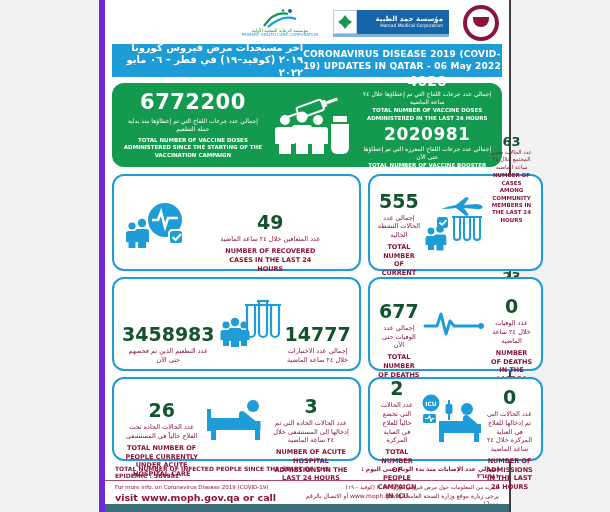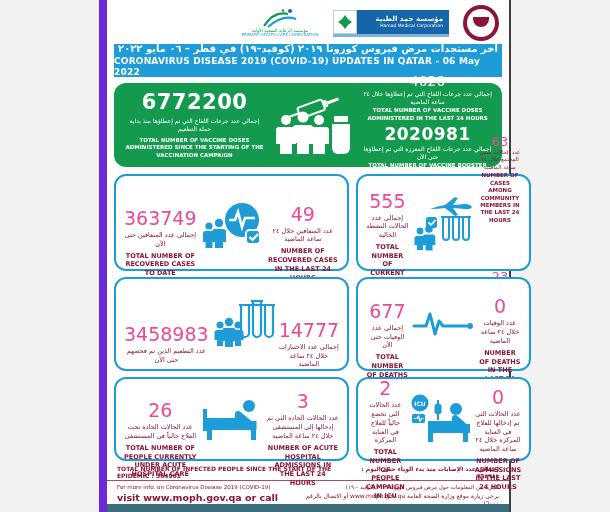--- a/index.html
+++ b/index.html
@@ -1,58 +1,58 @@
 <!DOCTYPE html>
 <html><head>
 <meta charset="utf-8">
 <style>
   html,body{margin:0;padding:0;}
   body{width:610px;height:512px;background:#f2f2f2;overflow:hidden;
        font-family:"DejaVu Sans","Liberation Sans",sans-serif;position:relative;}
   .page{position:absolute;left:99px;top:0;width:412px;height:512px;background:#fff;
-        border-left:8px solid #6d28d9;border-right:2px solid #3f3f3f;box-sizing:border-box;}
+        border-left:6px solid #6d28d9;border-right:2px solid #3f3f3f;box-sizing:border-box;}
   
   .logos{display:flex;align-items:center;justify-content:flex-end;gap:14px;height:38px;padding:4px 10px 0 0;}
   .phcc{display:flex;flex-direction:column;align-items:center;width:78px;}
   .phcc-text{font-size:4px;color:#1e9cd7;text-align:center;line-height:1.2;}
   .phcc-text .ar{color:#149a4e;font-size:4.5px;}
   .hmc{display:flex;align-items:stretch;height:24px;}
   .hmc-mark{width:22px;background:#fff;border:1px solid #b8cfe0;display:flex;align-items:center;justify-content:center;}
   .hmc-band{background:#1565a8;color:#fff;display:flex;flex-direction:column;justify-content:center;
             padding:1px 6px;min-width:80px;}
   .hmc-band .ar{font-size:7px;font-weight:bold;text-align:right;direction:rtl;}
   .hmc-band .en{font-size:4.5px;text-align:right;}
   .hmc-strip{height:3px;background:#7fb4d8;}
   .emblem{width:36px;height:36px;border-radius:50%;background:#8a1538;position:relative;flex:none;}
   .emblem::before{content:"";position:absolute;inset:4px;border-radius:50%;background:#fff;}
   .emblem::after{content:"";position:absolute;left:10px;top:12px;width:16px;height:10px;
                  background:#8a1538;border-radius:0 0 8px 8px;}
   
   .titlebar{margin:2px 7px 0;height:33px;background:#1e9cd7;color:#fff;display:flex;
-            flex-direction:column;align-items:center;justify-content:center;line-height:1.25;}
+            flex-direction:row;align-items:center;justify-content:center;line-height:1.25;}
   .titlebar .ar{font-size:10px;font-weight:bold;direction:rtl;}
   .titlebar .en{font-size:9px;font-weight:bold;letter-spacing:.2px;}
   
   .vax{margin:6px 7px 0;height:84px;background:#149a4e;border-radius:12px;color:#fff;
        display:flex;align-items:center;padding:4px 10px;box-sizing:border-box;}
   .vax-col{flex:1.15;display:flex;flex-direction:column;align-items:center;text-align:center;gap:3px;}
   .vax-col .big{font-size:21px;font-weight:bold;letter-spacing:.5px;}
   .vax-ar{font-size:6px;direction:rtl;line-height:1.35;max-width:150px;}
   .vax-en{font-size:5.5px;font-weight:bold;line-height:1.4;max-width:160px;}
   .vax-icon{flex:.8;display:flex;justify-content:center;}
   .vax-col.right{flex:1.05;gap:1px;}
-  .vax-col.right .n1{font-size:14px;font-weight:normal;}
+  .vax-col.right .n1{font-size:14px;font-weight:bold;}
   .vax-col.right .n2{font-size:17px;font-weight:bold;letter-spacing:.5px;}
   
   .cards{margin:7px 7px 0;display:grid;grid-template-columns:1fr 1fr;
          grid-template-rows:97px 94px 84px;gap:6px 7px;}
   .card{border:2px solid #1e9cd7;border-radius:12px;background:#fff;display:flex;
         align-items:center;padding:4px 8px;box-sizing:border-box;gap:2px;}
   .stat{flex:1;display:flex;flex-direction:column;align-items:center;text-align:center;gap:3px;}
-  .num{color:#ec4899;font-weight:normal;font-size:19px;line-height:1;margin-top:42px;}
+  .num{color:#14532d;font-weight:bold;font-size:19px;line-height:1;margin-top:42px;}
   .lab-ar{color:#8a1538;font-size:6.5px;direction:rtl;line-height:1.35;max-width:105px;}
   .lab-en{color:#8a1538;font-size:6.5px;font-weight:bold;line-height:1.35;max-width:110px;}
   .icon{flex:none;width:66px;display:flex;justify-content:center;align-items:center;}
   .icon svg{fill:#1e9cd7;}
   .stack{flex:1;display:flex;flex-direction:column;gap:4px;}
   .stack .stat{gap:1px;}
   .stack .num{font-size:13px;}
   .stack .lab-ar,.stack .lab-en{font-size:5.5px;max-width:105px;}
   
   .foot-row{margin-top:5px;display:flex;justify-content:space-between;align-items:center;
@@ -137,25 +137,20 @@
       <div class="vax-en">TOTAL NUMBER OF VACCINE DOSES ADMINISTERED IN THE LAST 24 HOURS</div>
       <div class="n2">2020981</div>
       <div class="vax-ar">إجمالي عدد جرعات اللقاح المعززة التي تم إعطاؤها حتى الآن</div>
       <div class="vax-en">TOTAL NUMBER OF VACCINE BOOSTER DOSES ADMINISTERED TO DATE</div>
     </div>
   </div>
 
   <div class="cards">
 
     <div class="card">
-      <div class="stat">
-        <div class="num">363749</div>
-        <div class="lab-ar">إجمالي عدد المتعافين حتى الآن</div>
-        <div class="lab-en">TOTAL NUMBER OF RECOVERED CASES TO DATE</div>
-      </div>
       <div class="icon">
         <svg width="62" height="52" viewBox="0 0 62 52">
           <circle cx="8" cy="29" r="3.6"></circle>
             <path d="M4.5 34 h7 a2.5 2.5 0 0 1 2.5 2.5 V45 h-2.5 v6 h-7 v-6 H2 v-8.5 A2.5 2.5 0 0 1 4.5 34z"></path>
           <circle cx="18" cy="26" r="4.2"></circle>
             <path d="M14 32 h8 a3 3 0 0 1 3 3 v10 h-3 v6 h-8 v-6 h-3 v-10 a3 3 0 0 1 3-3z"></path>
           <circle cx="41" cy="23" r="17"></circle>
           <polyline points="28,23 34,23 37,15 41,30 44,21 54,21" stroke="#fff" stroke-width="2.6" fill="none"></polyline>
           <rect x="45" y="33" width="14" height="14" rx="3.5" stroke="#fff" stroke-width="2"></rect>
           <path d="M48.5 40 l3 3 l5.5-6" stroke="#fff" stroke-width="2.2" fill="none"></path>

